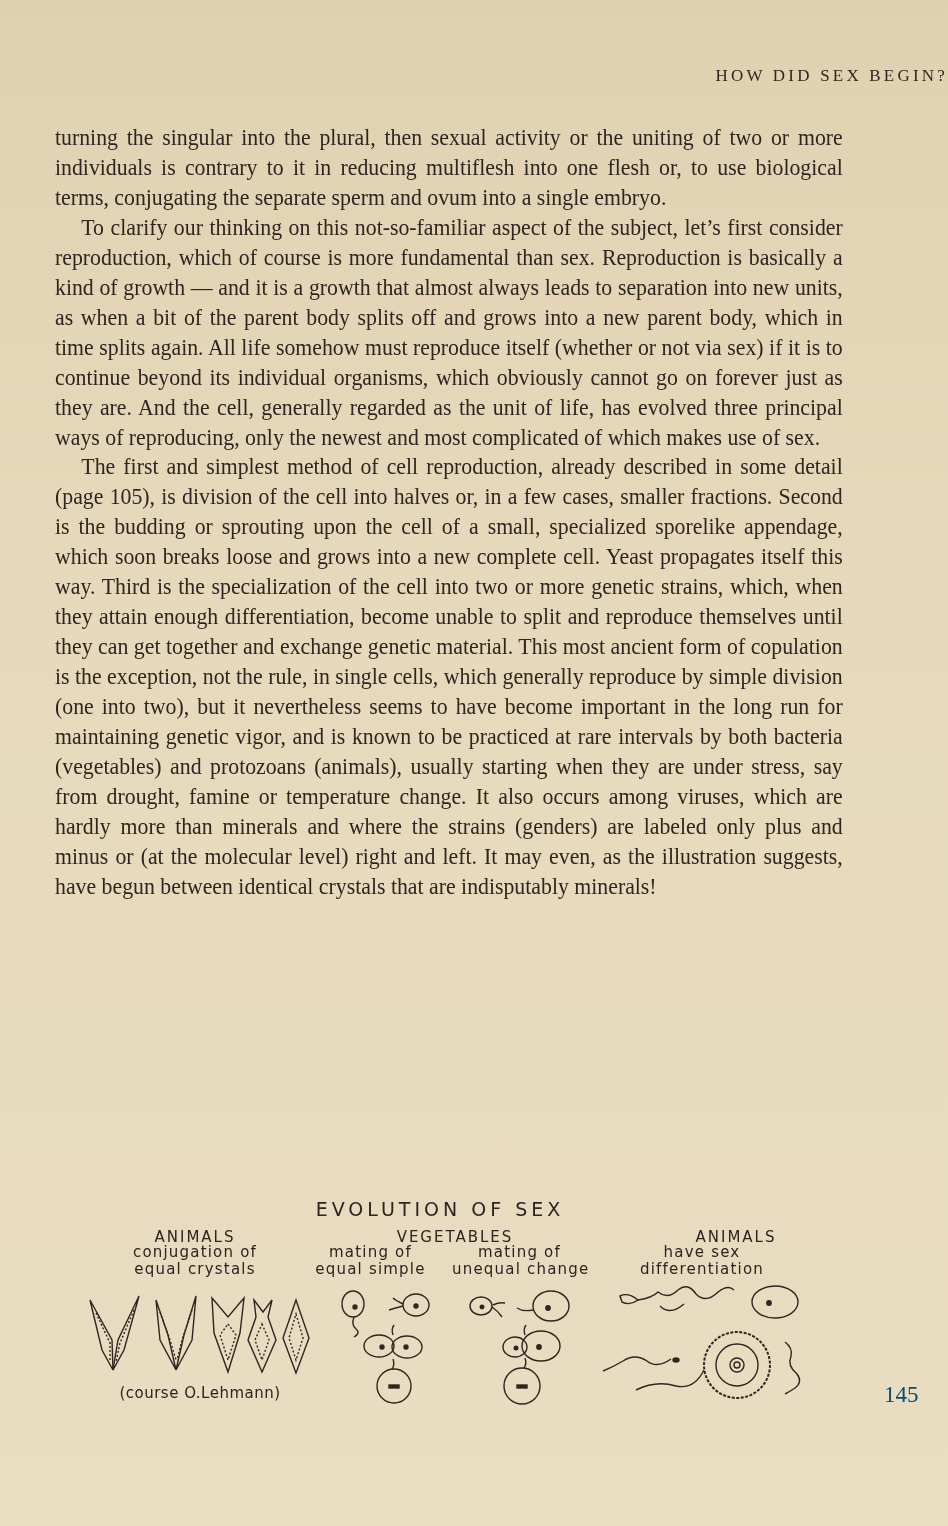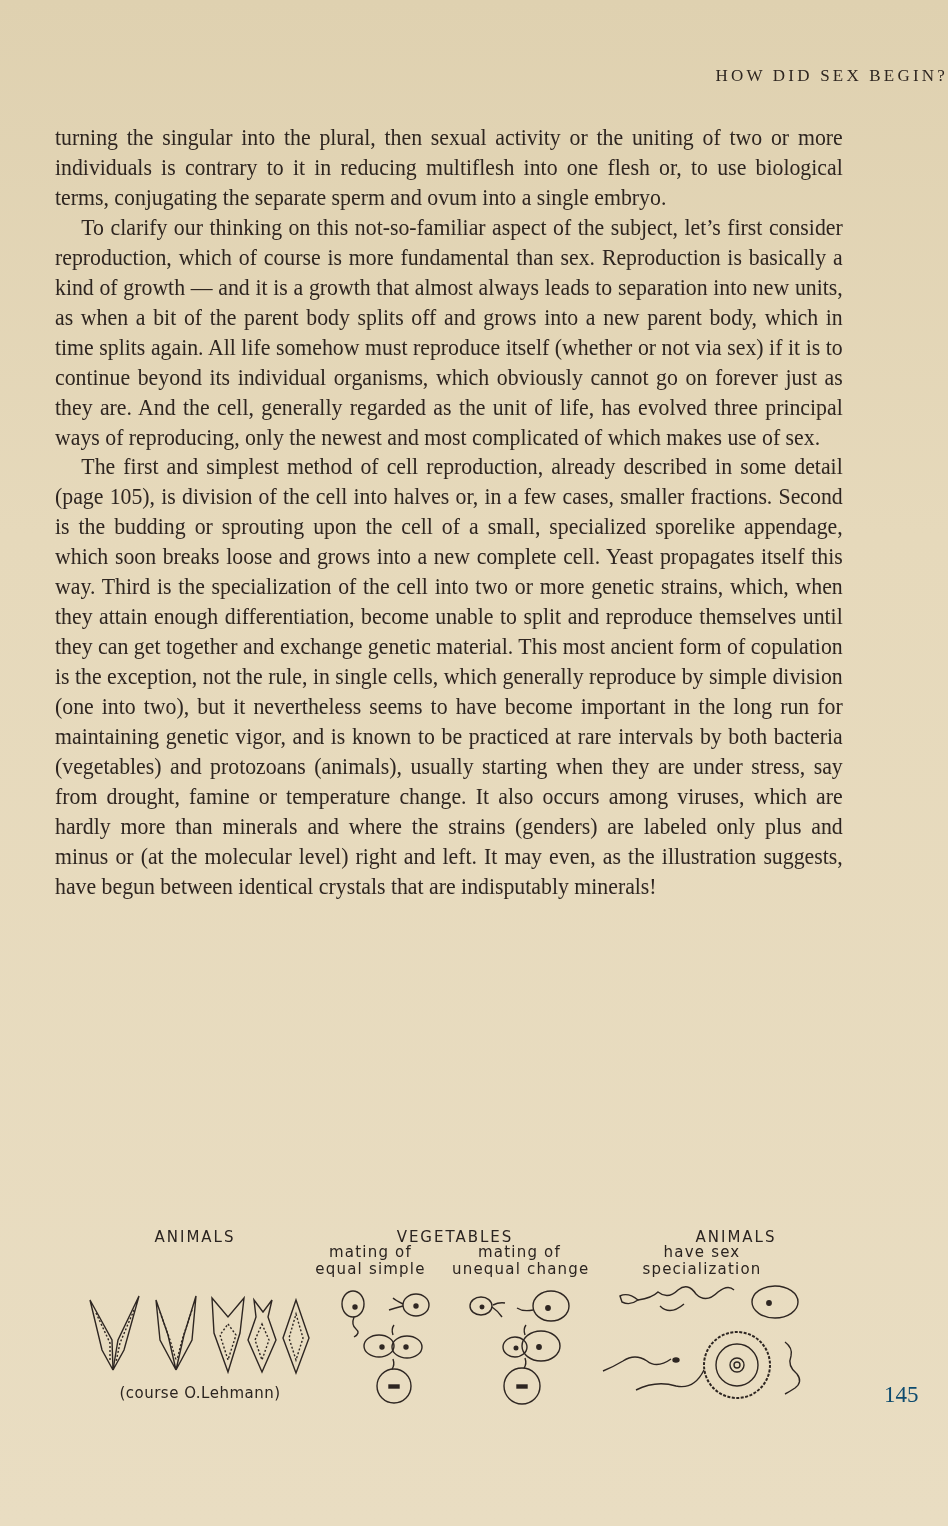--- a/index.html
+++ b/index.html
@@ -40,37 +40,42 @@
 
 <div class="running-head">HOW DID SEX BEGIN?</div>
 
 <div class="body-text">
   <p>turning the singular into the plural, then sexual activity or the uniting of two or more individuals is contrary to it in reducing multiflesh into one flesh or, to use biological terms, conjugating the separate sperm and ovum into a single embryo.</p>
   <p>To clarify our thinking on this not-so-familiar aspect of the subject, let’s first consider reproduction, which of course is more fundamental than sex. Reproduction is basically a kind of growth — and it is a growth that almost always leads to separation into new units, as when a bit of the parent body splits off and grows into a new parent body, which in time splits again. All life somehow must reproduce itself (whether or not via sex) if it is to continue beyond its individual organisms, which obviously cannot go on forever just as they are. And the cell, generally regarded as the unit of life, has evolved three principal ways of reproducing, only the newest and most complicated of which makes use of sex.</p>
   <p>The first and simplest method of cell reproduction, already described in some detail (page 105), is division of the cell into halves or, in a few cases, smaller fractions. Second is the budding or sprouting upon the cell of a small, specialized sporelike appendage, which soon breaks loose and grows into a new complete cell. Yeast propagates itself this way. Third is the specialization of the cell into two or more genetic strains, which, when they attain enough differentiation, become unable to split and reproduce themselves until they can get together and exchange genetic material. This most ancient form of copulation is the exception, not the rule, in single cells, which generally reproduce by simple division (one into two), but it nevertheless seems to have become important in the long run for maintaining genetic vigor, and is known to be practiced at rare intervals by both bacteria (vegetables) and protozoans (animals), usually starting when they are under stress, say from drought, famine or temperature change. It also occurs among viruses, which are hardly more than minerals and where the strains (genders) are labeled only plus and minus or (at the molecular level) right and left. It may even, as the illustration suggests, have begun between identical crystals that are indisputably minerals!</p>
 </div>
 
 <div class="figure">
+  <div class="hand fig-title">EVOLUTION OF SEX</div>
 
   <div class="hand cat-title" style="left:100px;width:190px;">ANIMALS</div>
+  <div class="hand cat-sub" style="left:100px;width:190px;">
+    <div>conjugation of</div>
+    <div>equal crystals</div>
+  </div>
 
   <div class="hand cat-title" style="left:340px;width:230px;">VEGETABLES</div>
   <div class="hand cat-sub" style="left:308px;width:125px;">
     <div>mating of</div>
     <div>equal simple</div>
   </div>
   <div class="hand cat-sub" style="left:452px;width:135px;">
     <div>mating of</div>
     <div>unequal change</div>
   </div>
 
   <div class="hand cat-title" style="left:636px;width:200px;">ANIMALS</div>
   <div class="hand cat-sub" style="left:612px;width:180px;">
     <div>have sex</div>
-    <div>specialization</div>
+    <div>differentiation</div>
   </div>
 
   <svg class="art" width="948" height="230" viewBox="0 0 948 230" fill="none" stroke="#2e2622" stroke-width="1.4">
 
     <g>
       <polygon points="90,110 112,150 113,180 102,160"></polygon>
       <polygon points="139,106 118,150 113,180 124,160"></polygon>
       <polyline points="96,123 110,153 110,172" stroke-dasharray="2 2"></polyline>
       <polyline points="134,120 120,153 116,172" stroke-dasharray="2 2"></polyline>
     </g>

